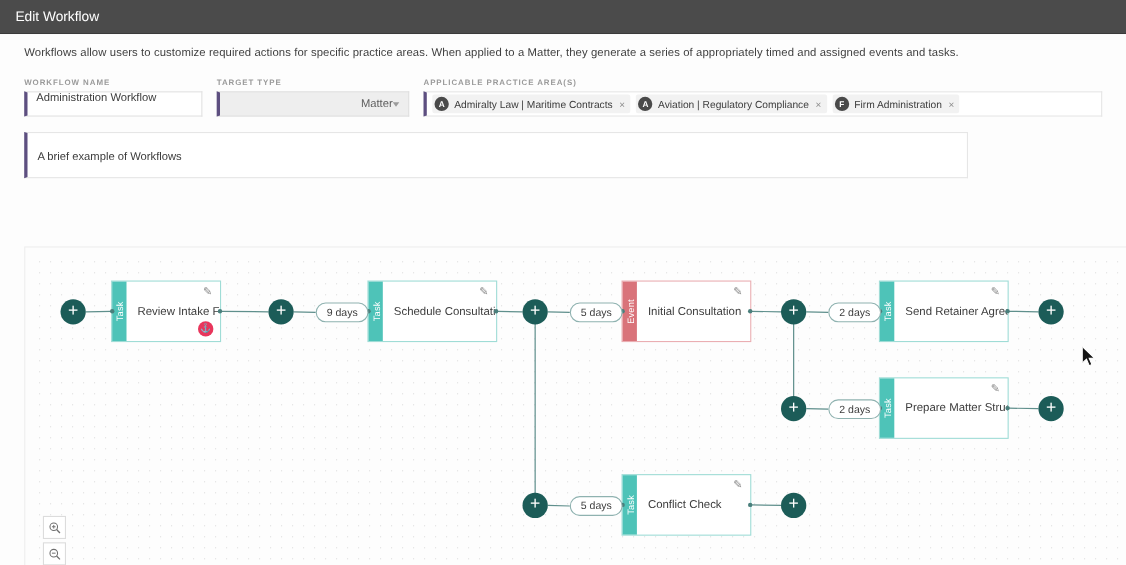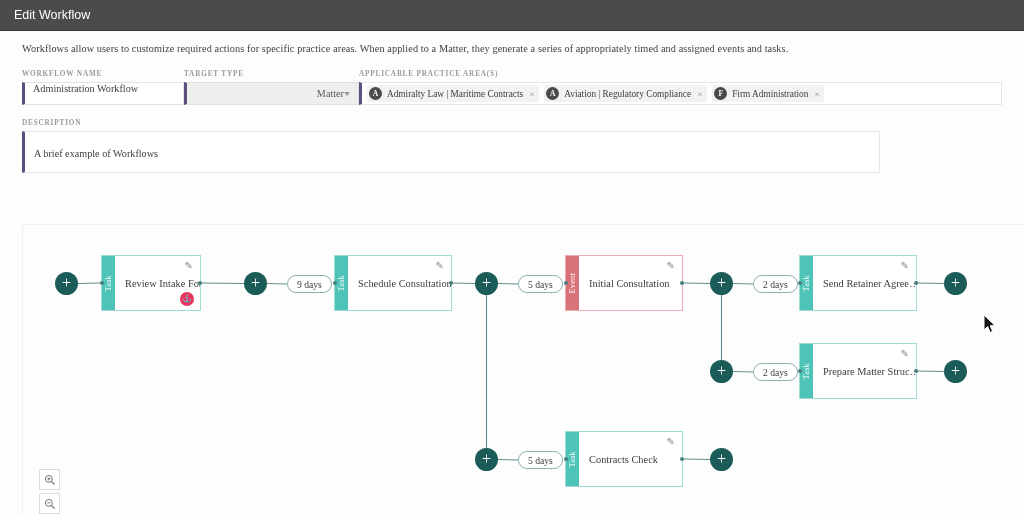--- a/index.html
+++ b/index.html
@@ -22,33 +22,33 @@
     font-size:12.5px;
     border-bottom:1px solid #3a3a3a;
   }
 
   
   .page{
     padding:0 22px;
     background:#fdfdfd;
     height:483px;
     position:relative;
-    font-family:Liberation Serif, serif;
   }
   .intro{
     font-size:10.3px;
     color:#3f3f3f;
     padding-top:12px;
     letter-spacing:.08px;
   }
 
   
   .formrow{
     display:flex;
     margin-top:16px;
+    gap:13px;
     align-items:flex-start;
   }
   .field-label{
     font-size:7.2px;
     letter-spacing:.85px;
     color:#9a9a9a;
     font-weight:bold;
     text-transform:uppercase;
     margin-bottom:4px;
   }
@@ -313,21 +313,20 @@
           <span class="chip-av">F</span>
           <span>Firm Administration</span>
           <span class="chip-x">×</span>
         </span>
 
       </div>
     </div>
   </div>
 
   <div class="descwrap">
-    <div class="field-label">DESCRIPTION</div>
     <div class="textarea">
       <span>A brief example of Workflows</span>
     </div>
   </div>
 
   <div class="canvas-outer">
     <div class="canvas" id="canvas">
 
       <svg class="edges" id="edges" width="994" height="284" viewBox="0 0 994 284">
           <path d="M47 50.5 L70 50" stroke="#5f8f8c" stroke-width="1.1" fill="none"></path>
@@ -406,21 +405,21 @@
               <span class="pencil">✎</span>
             </div>
             <span class="stub l"></span>
             <span class="stub r"></span>
           </div>
           <div class="card task" style="left: 534px; top: 198px; width: 118px;">
             <div class="card-rail">
               <span class="rail-txt">Task</span>
             </div>
             <div class="card-body">
-              <span>Contracts Check</span>
+              <span>Conflict Check</span>
               <span class="pencil">✎</span>
             </div>
             <span class="stub l"></span>
             <span class="stub r"></span>
           </div>
           <div class="plus" style="left: 24px; top: 39px;">
             <span>+</span>
           </div>
           <div class="plus" style="left: 213px; top: 39px;">
             <span>+</span>

